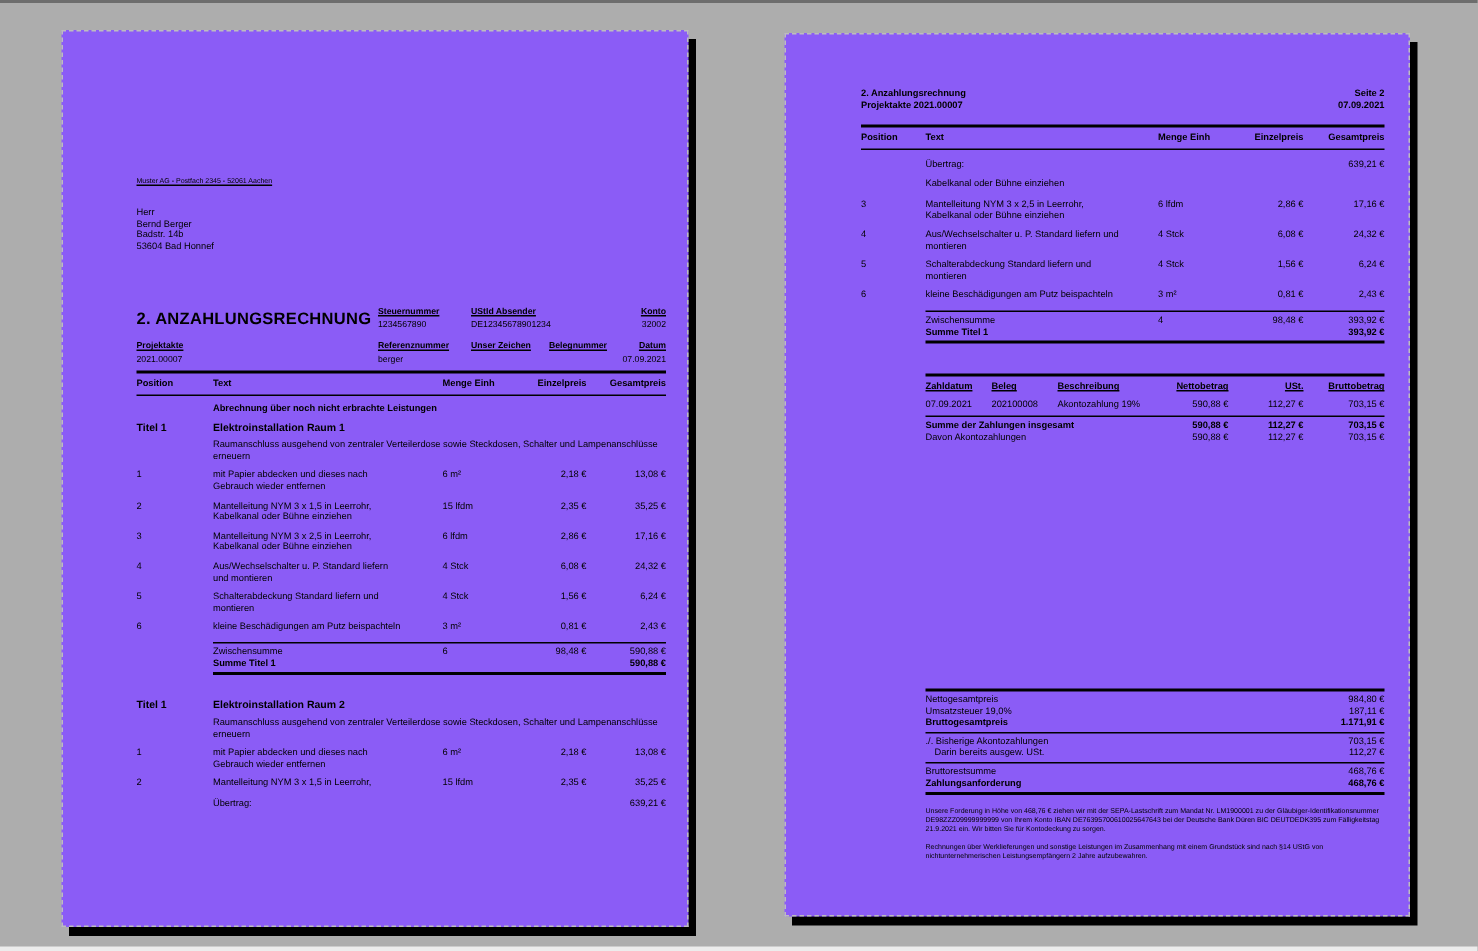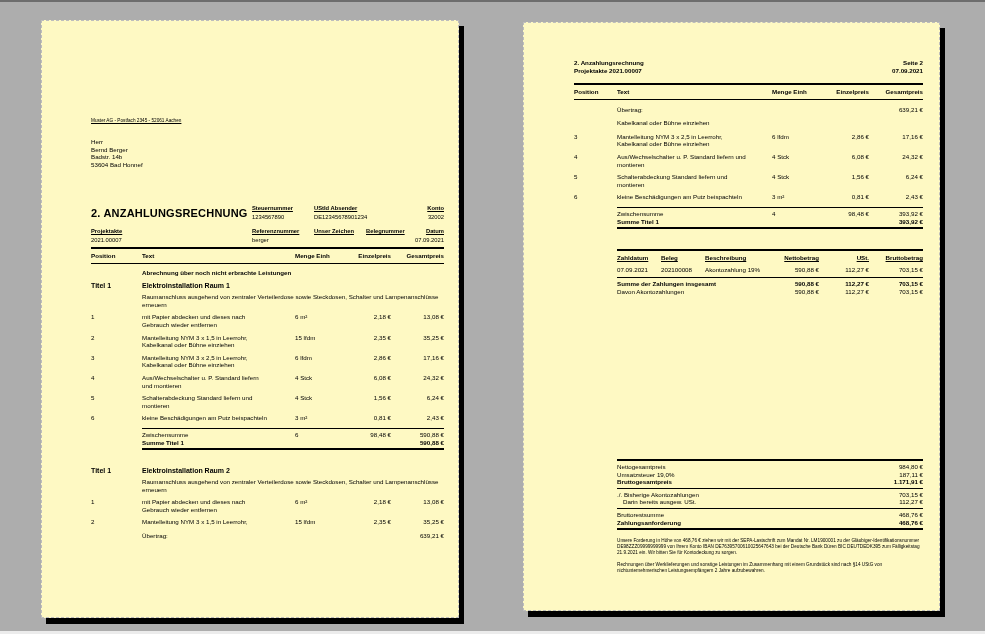--- a/index.html
+++ b/index.html
@@ -1,20 +1,20 @@
 <!DOCTYPE html>
 <html><head>
 <meta charset="utf-8">
 <style>
   html,body{margin:0;padding:0}
   body{width:985px;height:634px;background:#adadad;position:relative;overflow:hidden;
        font-family:"Liberation Sans",sans-serif;color:#000;-webkit-font-smoothing:antialiased}
   .topbar{position:absolute;top:0;left:0;width:985px;height:2px;background:#6d6d6d}
   .bottombar{position:absolute;bottom:0;left:0;width:985px;height:3px;background:#ececec}
-  .page{position:absolute;background:#fef9c3;border:1px dashed #bdbdbd;box-shadow:5px 6px 0 0 #000;box-sizing:border-box}
+  .page{position:absolute;background:#8b5cf6;border:1px dashed #bdbdbd;box-shadow:5px 6px 0 0 #000;box-sizing:border-box}
   #page1{left:41px;top:20px;width:418px;height:598px}
   #page2{left:523px;top:22px;width:417px;height:589px}
   .abs{position:absolute}
   .t11{font-size:11px;font-weight:bold;letter-spacing:.2px}
   .t7{font-size:7px;line-height:8px}
   .t6{font-size:6.2px;line-height:7.6px}
   .t55{font-size:5.8px;line-height:7px}
   .t5{font-size:4.7px;line-height:6px}
   .b{font-weight:bold}
   .u{text-decoration:underline}

